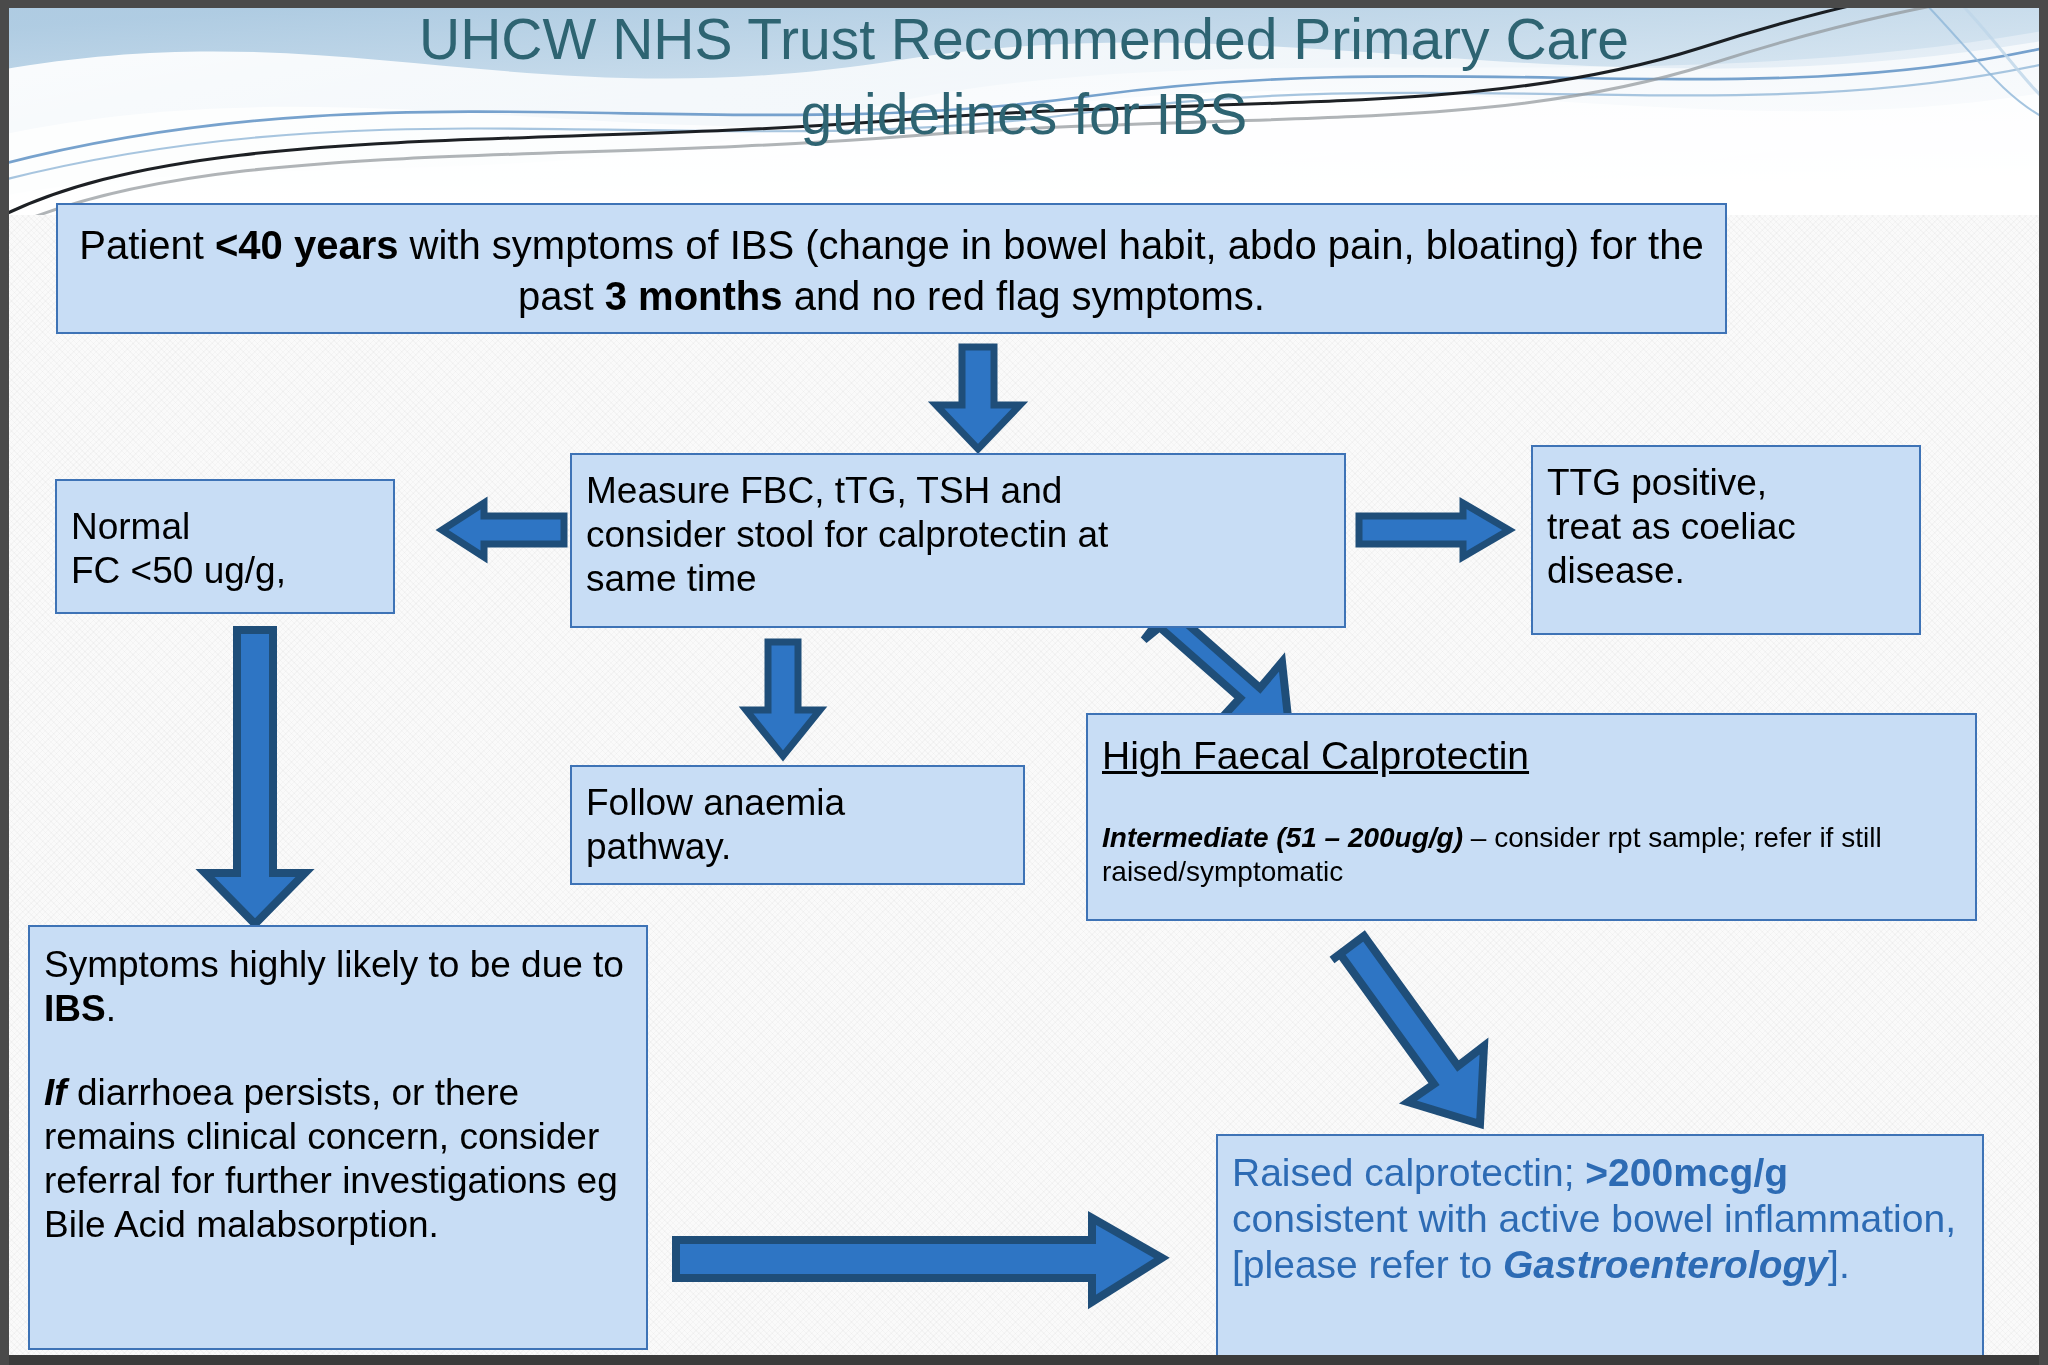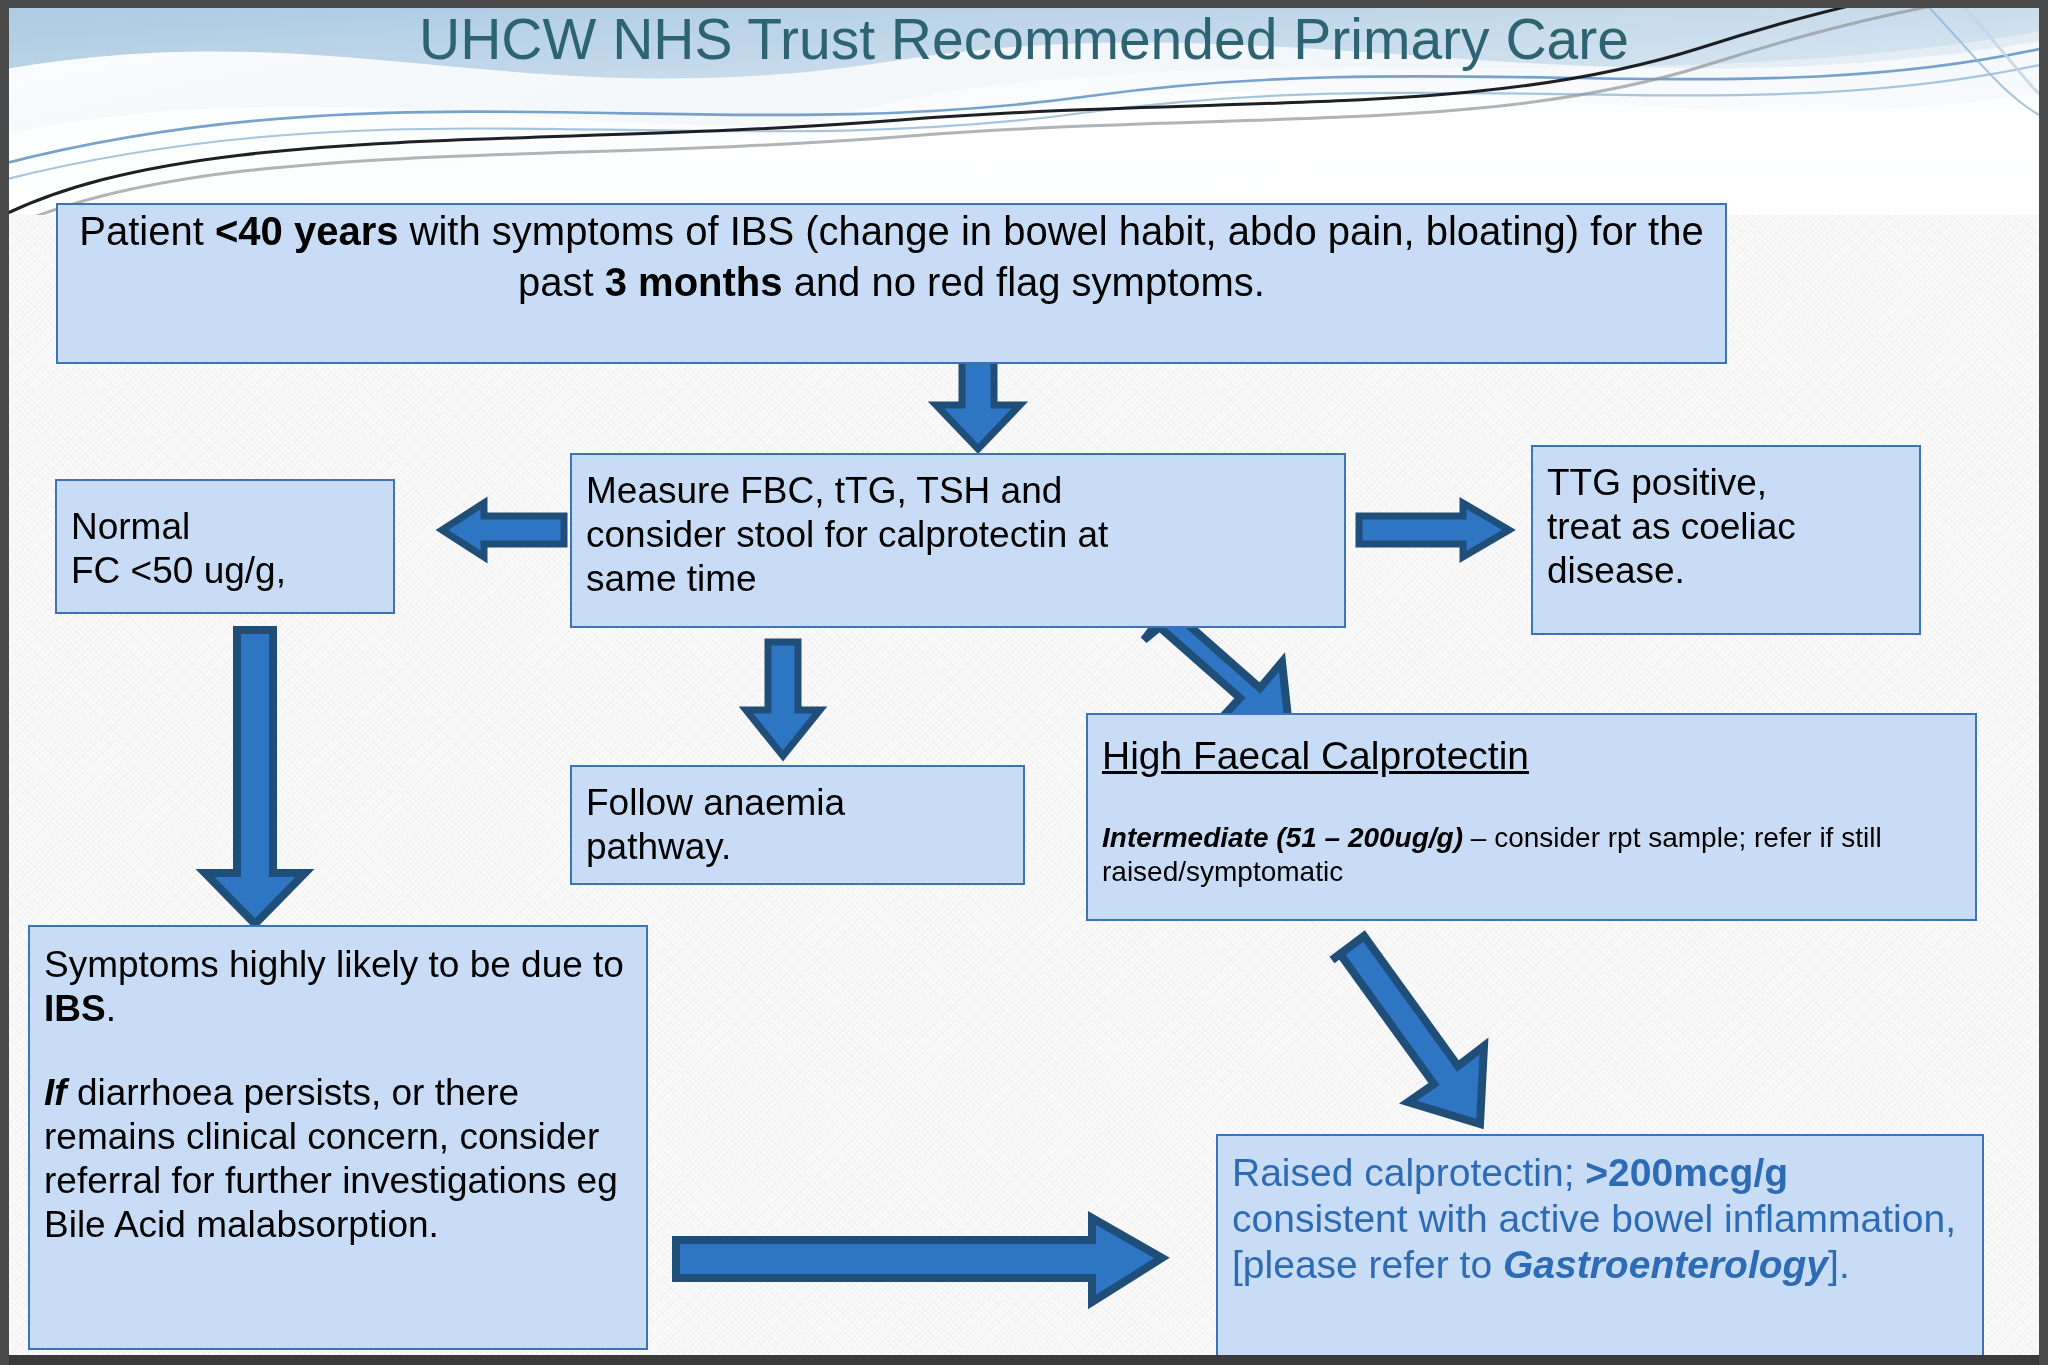--- a/index.html
+++ b/index.html
@@ -78,25 +78,25 @@
     z-index: 10;
     padding: 10px 14px;
     font-family: "Liberation Sans", sans-serif;
   }
   .fbox b { font-weight: 700; }
   .fbox i { font-style: italic; }
   .fbox .u { text-decoration: underline; text-align: right; }
 
   #box-patient {
     left: 56px; top: 203px;
-    width: 1671px; height: 161px;
+    width: 1671px; height: 131px;
     text-align: center;
     font-size: 40px;
     line-height: 1.28;
-    padding-top: 1px;
+    padding-top: 15px;
   }
   #box-normal {
     left: 55px; top: 479px;
     width: 340px; height: 135px;
     padding-top: 24px;
   }
   #box-measure {
     left: 570px; top: 453px;
     width: 776px; height: 175px;
     padding-top: 14px;
@@ -182,20 +182,21 @@
 
       <path d="M-10,236 C190,136 530,166 910,136 C1250,110 1490,134 1710,64 C1840,22 1940,2 2070,-18" fill="none" stroke="#8f9499" stroke-width="3" opacity="0.7"></path>
 
       <path d="M1880,-40 C1960,30 1990,90 2048,120" fill="none" stroke="#8fb6d8" stroke-width="2" opacity="0.8"></path>
       <path d="M1910,-46 C1992,26 2022,86 2060,112" fill="none" stroke="#bed6e9" stroke-width="3" opacity="0.8"></path>
     </svg>
   </div>
 
   <div class="slide-title">
     <div>UHCW NHS Trust Recommended Primary Care</div>
+    <div>guidelines for IBS</div>
   </div>
 
   <div class="arrow" style="left:930px; top:345px;">
     <svg width="96" height="108" viewBox="0 0 96 108">
       <polygon points="32,2 64,2 64,60 90,60 48,104 6,60 32,60" fill="#2E75C4" stroke="#1F4E79" stroke-width="7" stroke-linejoin="miter"></polygon>
     </svg>
   </div>
 
   <div class="arrow" style="left:438px; top:500px;">
     <svg width="130" height="60" viewBox="0 0 130 60">

